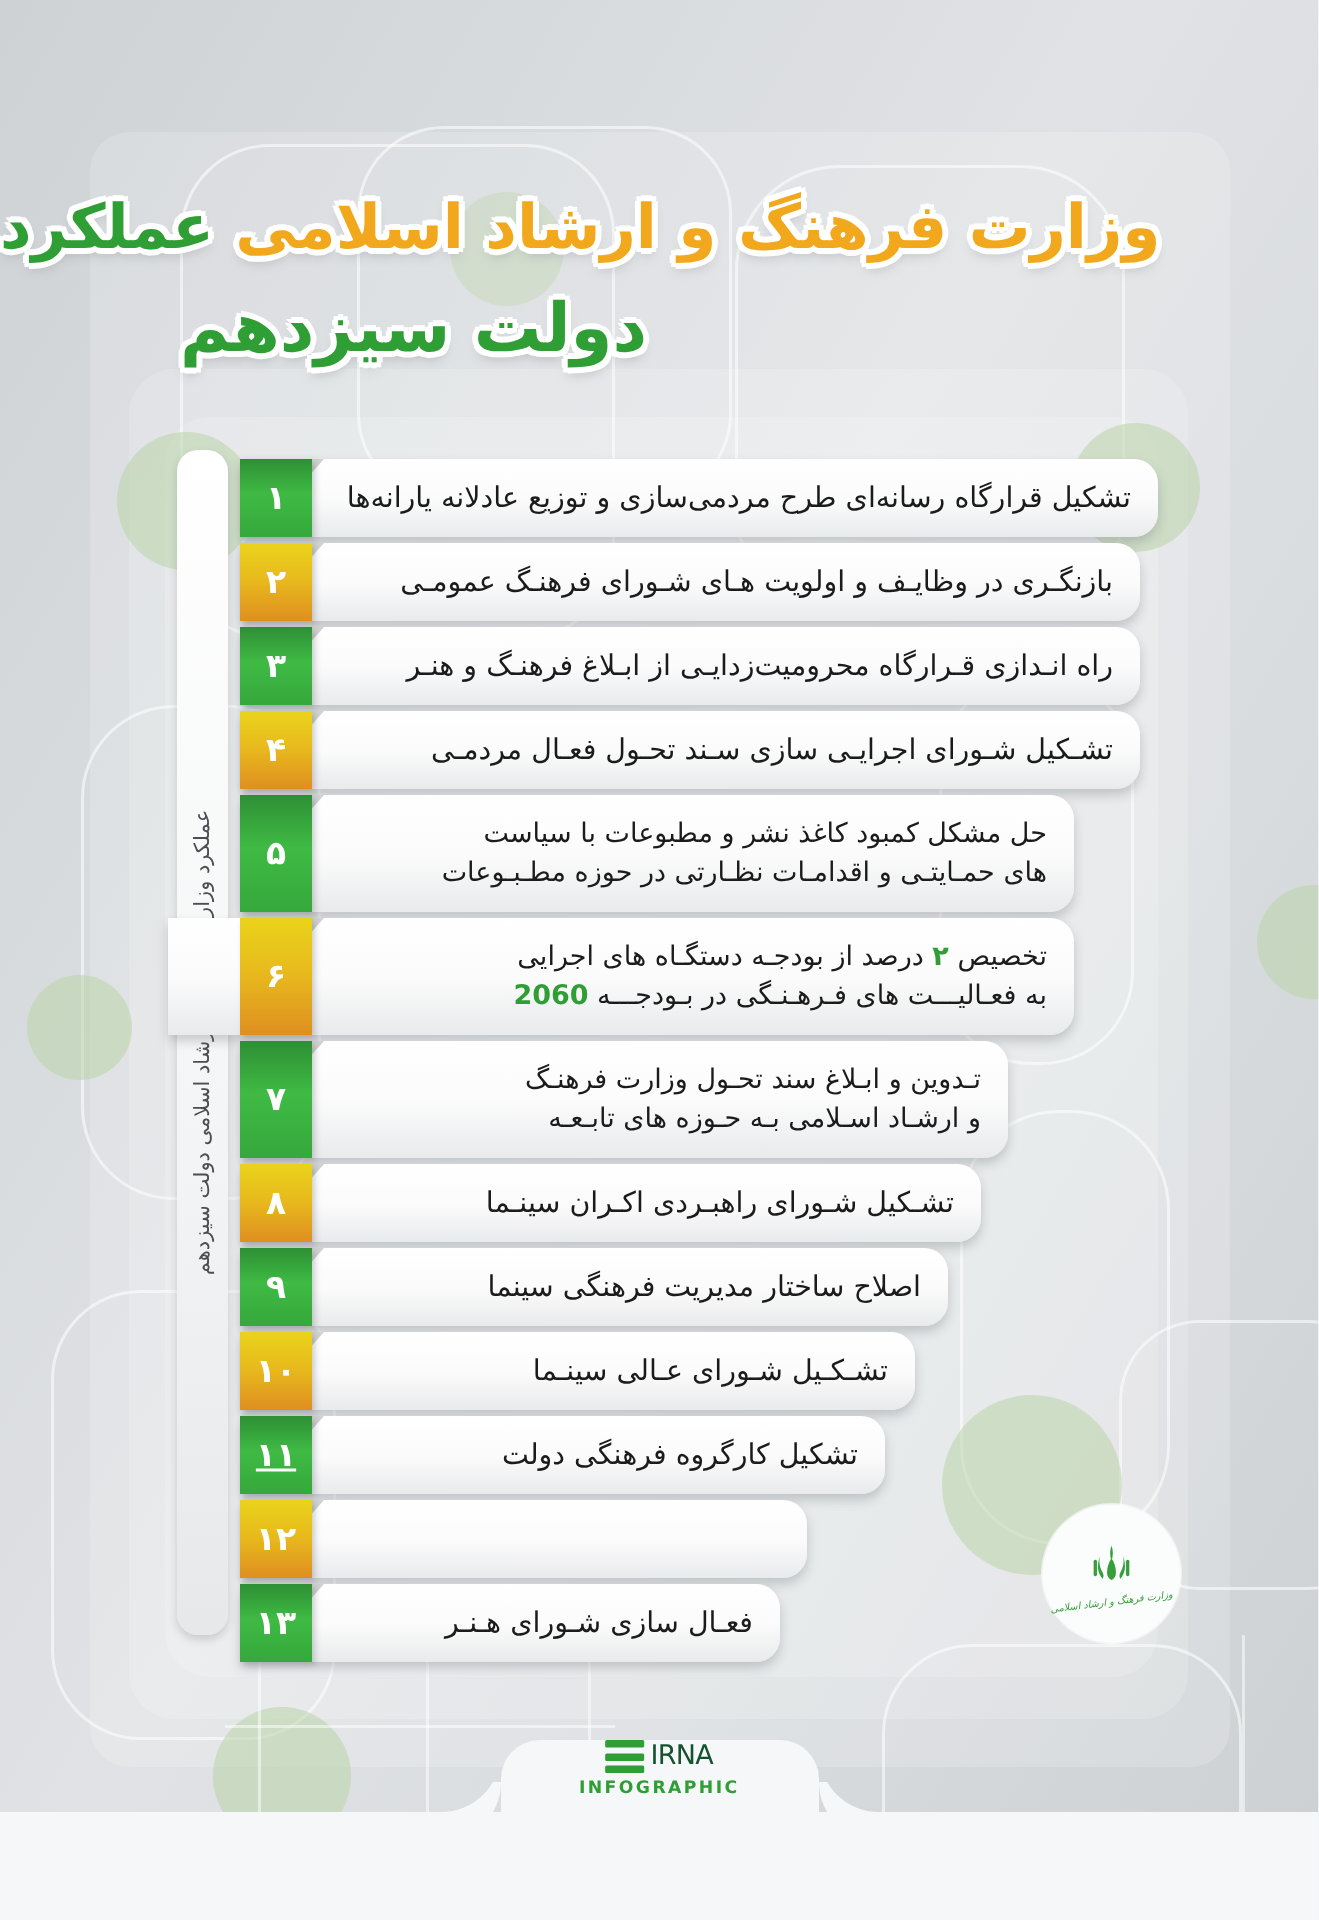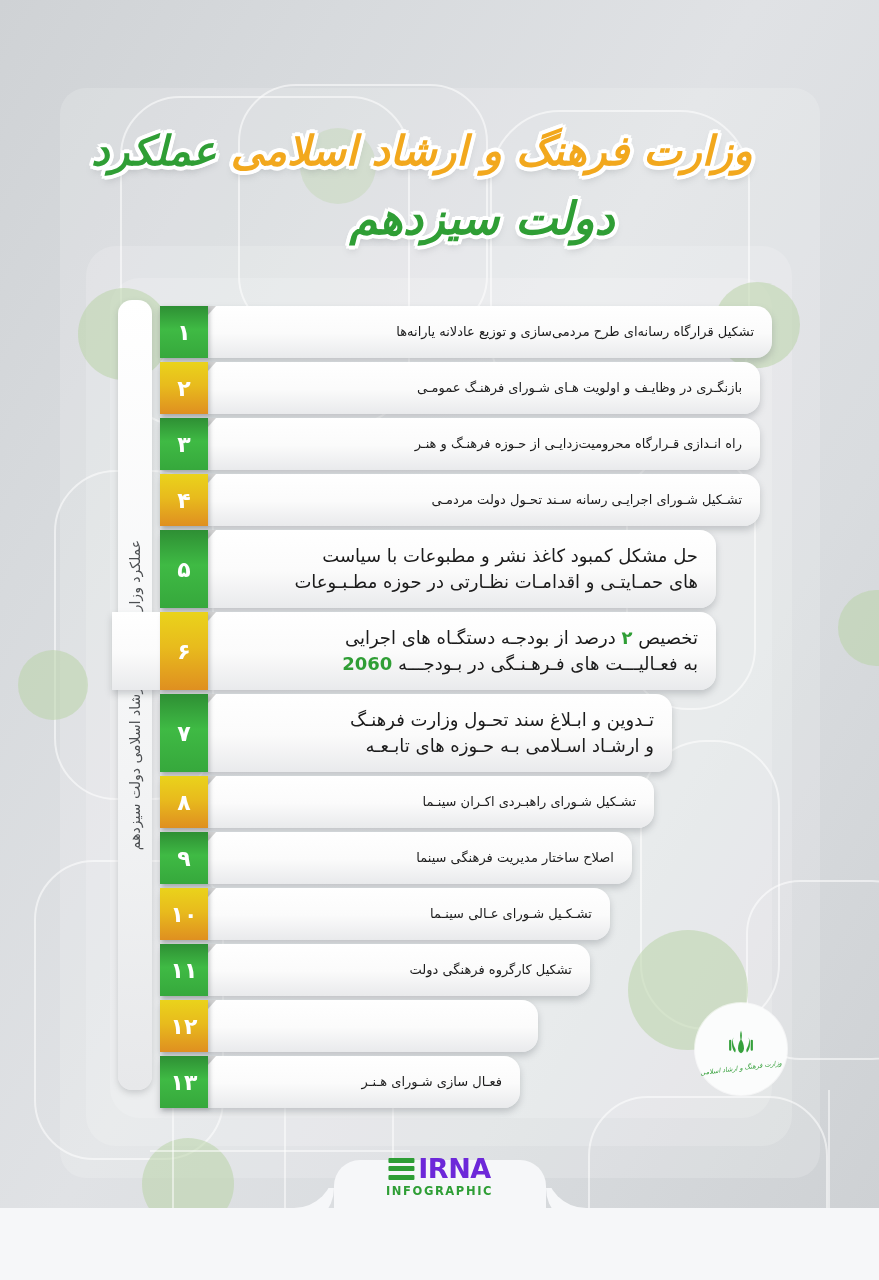--- a/index.html
+++ b/index.html
@@ -46,23 +46,22 @@
   .bg-hline{
     position:absolute;
     height:2px;
     background:rgba(255,255,255,0.5);
   }
 
   
   .title-wrap{
     position:absolute;
     top:126px; left:0; width:844px;
-    text-align:center;
+    text-align:left;
     z-index:9;
-    font-style:italic;
   }
   .title-line{
     font-size:41px;
     font-weight:bold;
     line-height:1.22;
     letter-spacing:-1px;
     direction:rtl;
     text-shadow:
       -3px 0 0 #fff, 3px 0 0 #fff, 0 -3px 0 #fff, 0 3px 0 #fff,
       -3px -3px 0 #fff, 3px -3px 0 #fff, -3px 3px 0 #fff, 3px 3px 0 #fff,
@@ -94,21 +93,21 @@
     border-radius:0 16px 16px 0;
     box-shadow:0 4px 7px rgba(110,115,120,.33);
     display:flex;
     align-items:center;
     justify-content:flex-start;
     padding-right:14px;
     padding-left:18px;
     direction:rtl;
   }
   .card-text{
-    font-size:13px;
+    font-size:19px;
     line-height:1.42;
     color:#1b1b1b;
     white-space:pre-line;
     letter-spacing:0px;
     text-align:right;
     width:100%;
     padding-right:4px;
   }
   .row.tall .card-text{font-size:18px;}
   .hl{color:#2f9e35; font-weight:bold;}
@@ -208,21 +207,21 @@
   }
   .irna-top{display:flex;align-items:center;gap:4px;}
   .irna-mark{
     width:26px;height:22px;
     display:flex;flex-direction:column;justify-content:space-between;
   }
   .irna-mark i{display:block;height:5px;background:#2e9e35;border-radius:1px;}
   .irna-mark i:nth-child(1){width:100%;}
   .irna-mark i:nth-child(2){width:100%;}
   .irna-mark i:nth-child(3){width:100%;}
-  .irna-word{font-size:27px;font-weight:bold;color:#6d28d9;letter-spacing:-.5px;line-height:1;}
+  .irna-word{font-size:18px;font-weight:normal;color:#14532d;letter-spacing:-.5px;line-height:1;}
   .irna-sub{font-size:11.5px;font-weight:bold;color:#2e9e35;letter-spacing:1.6px;margin-top:2px;}
 
   .watermark{
     position:absolute;
     right:20px; bottom:48px;
     width:17px;height:17px;border-radius:50%;
     border:1.5px solid rgba(150,155,160,.5);
     color:rgba(150,155,160,.65);
     font-size:8px;
     display:flex;align-items:center;justify-content:center;
@@ -290,30 +289,30 @@
         <div class="card" style="width: 600px; right: 119px;">
           <div class="card-text">بازنگـری در وظایـف و اولویت هـای شـورای فرهنـگ عمومـی</div>
           <div class="badge orange" style="left: auto; right: 552px;">
             <span>۲</span>
             <span class="fold"></span>
           </div>
         </div>
       </div>
       <div class="row">
         <div class="card" style="width: 600px; right: 119px;">
-          <div class="card-text">راه انـدازی قـرارگاه محرومیت‌زدایـی از حـوزه فرهنـگ و هنـر</div>
+          <div class="card-text">راه انـدازی قـرارگاه محرومیت‌زدایـی از ابـلاغ فرهنـگ و هنـر</div>
           <div class="badge green" style="left: auto; right: 552px;">
             <span>۳</span>
             <span class="fold"></span>
           </div>
         </div>
       </div>
       <div class="row">
         <div class="card" style="width: 600px; right: 119px;">
-          <div class="card-text">تشـکیل شـورای اجرایـی رسانه سـند تحـول دولت مردمـی</div>
+          <div class="card-text">تشـکیل شـورای اجرایـی سازی سـند تحـول فعـال مردمـی</div>
           <div class="badge orange" style="left: auto; right: 552px;">
             <span>۴</span>
             <span class="fold"></span>
           </div>
         </div>
       </div>
       <div class="row tall">
         <div class="card" style="width: 556px; right: 163px;">
           <div class="card-text">حل مشکل کمبود کاغذ نشر و مطبوعات با سیاست
 های حمـایتـی و اقدامـات نظـارتی در حوزه مطـبـوعات</div>
@@ -365,21 +364,21 @@
           <div class="card-text">تشـکـیل شـورای عـالی سینـما</div>
           <div class="badge orange" style="left: auto; right: 402px;">
             <span>۱۰</span>
             <span class="fold"></span>
           </div>
         </div>
       </div>
       <div class="row">
         <div class="card" style="width: 430px; right: 289px;">
           <div class="card-text">تشکیل کارگروه فرهنگی دولت</div>
-          <div class="badge green" style="left: auto; right: 382px;">
+          <div class="badge green" style="left: auto; right: 382px; text-decoration: underline;">
             <span>۱۱</span>
             <span class="fold"></span>
           </div>
         </div>
       </div>
       <div class="row">
         <div class="card" style="width: 378px; right: 341px;">
           <div class="badge orange" style="left: auto; right: 330px;">
             <span>۱۲</span>
             <span class="fold"></span>

